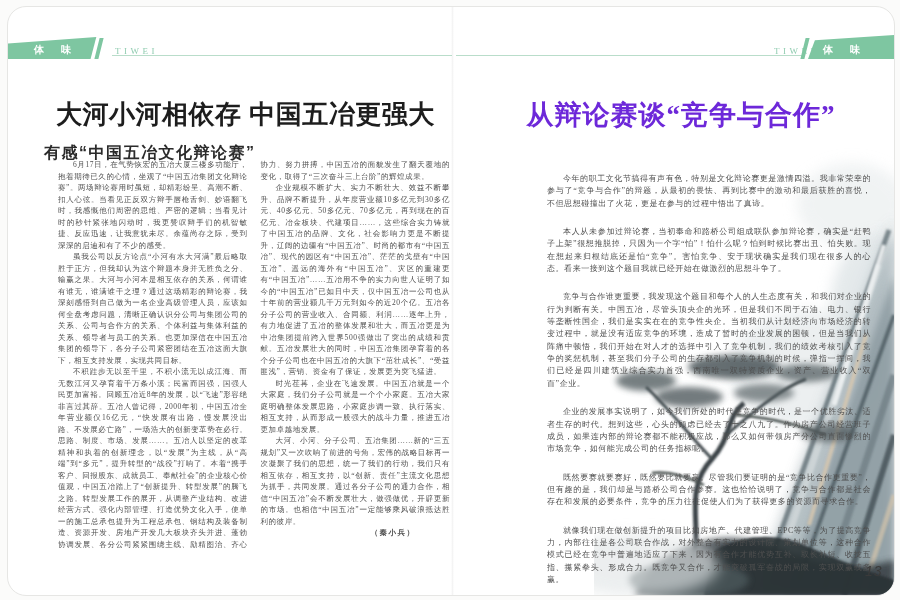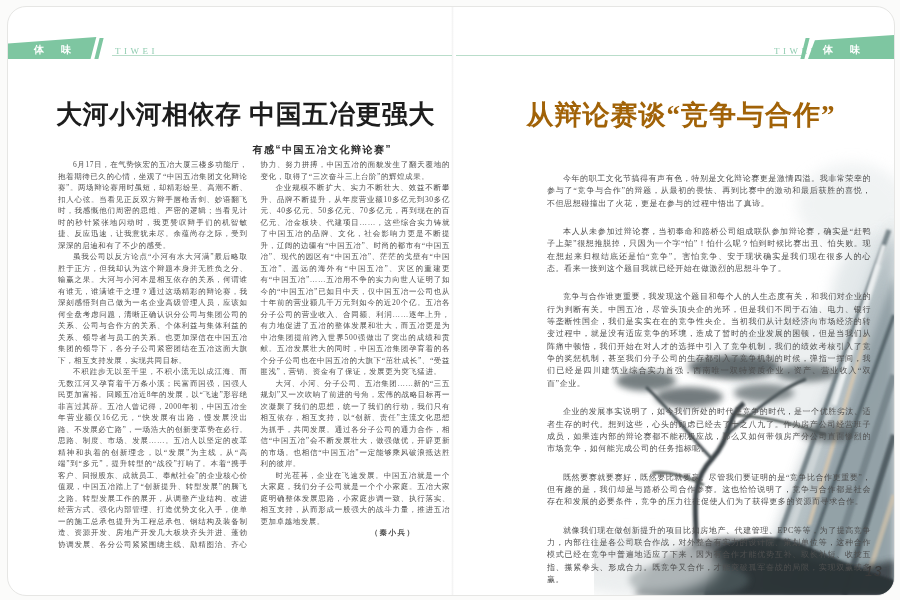--- a/index.html
+++ b/index.html
@@ -56,35 +56,35 @@
     color:#ffffff;letter-spacing:17px;
     font-family:"Liberation Serif","DejaVu Serif",serif;
   }
   
   .lp-title{
     position:absolute;left:48px;top:90px;width:336px;
     font-size:26px;font-weight:bold;color:#1d1d1d;letter-spacing:0.5px;
     font-family:"Liberation Sans","DejaVu Sans",sans-serif;white-space:nowrap;
   }
   .lp-subtitle{
-    position:absolute;left:48px;top:136px;width:336px;text-align:right;
-    font-size:10px;font-weight:bold;color:#2b2b2b;letter-spacing:1.5px;
+    position:absolute;left:36px;top:136px;width:336px;text-align:left;
+    font-size:16px;font-weight:bold;color:#2b2b2b;letter-spacing:1.5px;
   }
   .lp-body{
     position:absolute;left:50px;top:152px;width:392px;height:396px;
     column-count:2;column-gap:13px;column-fill:auto;overflow:hidden;
     font-size:7.5px;line-height:11.5px;letter-spacing:0.55px;color:#4f4f4f;
     text-align:justify;font-family:"Liberation Serif","DejaVu Serif",serif;
   }
   .lp-body p{margin:0;text-indent:2em;}
   .sig-left{margin:0;text-indent:0;padding-left:95px;font-weight:bold;letter-spacing:1.5px;}
   
   .rp-title{
     position:absolute;left:490px;top:90px;width:366px;text-align:center;
-    font-size:27px;font-weight:bold;color:#a16207;letter-spacing:1px;
+    font-size:27px;font-weight:bold;color:#6d28d9;letter-spacing:1px;
     font-family:"Liberation Serif","DejaVu Serif",serif;white-space:nowrap;
   }
   .rp-body{
     position:absolute;left:523px;top:150px;width:356px;z-index:2;
     font-size:8px;line-height:12.35px;letter-spacing:0.55px;color:#4f4f4f;
     text-align:justify;font-family:"Liberation Serif","DejaVu Serif",serif;
   }
   .rp-body p{margin:16px;text-indent:2em;}
   .sig-right{margin:0;text-indent:0;padding-left:52px;font-weight:bold;letter-spacing:1.5px;}
   .page-num{
@@ -116,22 +116,22 @@
   </div>
 
   <div class="lp-title">大河小河相依存 中国五冶更强大</div>
   <div class="lp-subtitle">有感“中国五冶文化辩论赛”</div>
   <div class="lp-body">
     <div>
         <p>6月17日，在气势恢宏的五冶大厦三楼多功能厅，抱着期待已久的心情，坐观了“中国五冶集团文化辩论赛”。两场辩论赛用时虽短，却精彩纷呈、高潮不断、扣人心弦。当看见正反双方辩手唇枪舌剑、妙语翻飞时，我感慨他们周密的思维、严密的逻辑；当看见计时的秒针紧张地闪动时，我更赞叹辩手们的机智敏捷、反应迅速，让我意犹未尽。余蕴尚存之际，受到深深的启迪和有了不少的感受。</p>
         <p>虽我公司以反方论点“小河有水大河满”最后略取胜于正方，但我却认为这个辩题本身并无胜负之分、输赢之果。大河与小河本是相互依存的关系，何谓谁有谁无，谁满谁干之理？通过这场精彩的辩论赛，我深刻感悟到自己做为一名企业高级管理人员，应该如何全盘考虑问题，清晰正确认识分公司与集团公司的关系、公司与合作方的关系、个体利益与集体利益的关系、领导者与员工的关系。也更加深信在中国五冶集团的领导下，各分子公司紧密团结在五冶这面大旗下，相互支持发展，实现共同目标。</p>
         <p>不积跬步无以至千里，不积小流无以成江海、而无数江河又孕育着千万条小溪；民富而国强，国强人民更加富裕。回顾五冶近8年的发展，以“飞速”形容绝非言过其辞。五冶人曾记得，2000年初，中国五冶全年营业额仅16亿元，“快发展有出路，慢发展没出路、不发展必亡路”，一场浩大的创新变革势在必行。思路、制度、市场、发展……。五冶人以坚定的改革精神和执着的创新理念，以“发展”为主线，从“高端”到“多元”，提升转型的“战役”打响了。本着“携手客户、回报股东、成就员工、奉献社会”的企业核心价值观，中国五冶踏上了“创新提升、转型发展”的腾飞之路。转型发展工作的展开，从调整产业结构、改进经营方式、强化内部管理、打造优势文化入手，使单一的施工总承包提升为工程总承包、钢结构及装备制造、资源开发、房地产开发几大板块齐头并进、蓬勃协调发展、各分公司紧紧围绕主线、励精图治、齐心协力、努力拼搏，中国五冶的面貌发生了翻天覆地的变化，取得了“三次奋斗三上台阶”的辉煌成果。</p>
         <p>企业规模不断扩大、实力不断壮大、效益不断攀升、品牌不断提升，从年度营业额10多亿元到30多亿元、40多亿元、50多亿元、70多亿元，再到现在的百亿元、冶金板块、代建项目……，这些综合实力铸就了中国五冶的品牌、文化，社会影响力更是不断提升，辽阔的边疆有“中国五冶”、时尚的都市有“中国五冶”、现代的园区有“中国五冶”、茫茫的戈壁有“中国五冶”、遥远的海外有“中国五冶”、灾区的重建更有“中国五冶”……五冶用不争的实力向世人证明了如今的“中国五冶”已如日中天，仅中国五冶一公司也从十年前的营业额几千万元到如今的近20个亿。五冶各分子公司的营业收入、合同额、利润……逐年上升，有力地促进了五冶的整体发展和壮大，而五冶更是为中冶集团提前跨入世界500强做出了突出的成绩和贡献。五冶发展壮大的同时，中国五冶集团孕育着的各个分子公司也在中国五冶的大旗下“茁壮成长”、“受益匪浅”，营销、资金有了保证，发展更为突飞猛进。</p>
+        <p>时光荏苒，企业在飞速发展。中国五冶就是一个大家庭，我们分子公司就是一个个小家庭。五冶大家庭明确整体发展思路，小家庭步调一致、执行落实、相互支持，从而形成一股强大的战斗力量，推进五冶更加卓越地发展。</p>
         <p>大河、小河、分子公司、五冶集团……新的“三五规划”又一次吹响了前进的号角，宏伟的战略目标再一次凝聚了我们的思想，统一了我们的行动，我们只有相互依存，相互支持，以“创新、责任”主流文化思想为抓手，共同发展。通过各分子公司的通力合作，相信“中国五冶”会不断发展壮大，做强做优，开辟更新的市场。也相信“中国五冶”一定能够乘风破浪抵达胜利的彼岸。</p>
-        <p>时光荏苒，企业在飞速发展。中国五冶就是一个大家庭，我们分子公司就是一个个小家庭。五冶大家庭明确整体发展思路，小家庭步调一致、执行落实、相互支持，从而形成一股强大的战斗力量，推进五冶更加卓越地发展。</p>
       </div>
     <p class="sig-left">（秦小兵）</p>
   </div>
 
   <svg class="painting" viewBox="0 0 300 460">
     <defs>
       <filter id="b6" x="-40%" y="-40%" width="180%" height="180%">
           <feGaussianBlur stdDeviation="7"></feGaussianBlur>
         </filter>
       <filter id="b3" x="-40%" y="-40%" width="180%" height="180%">

